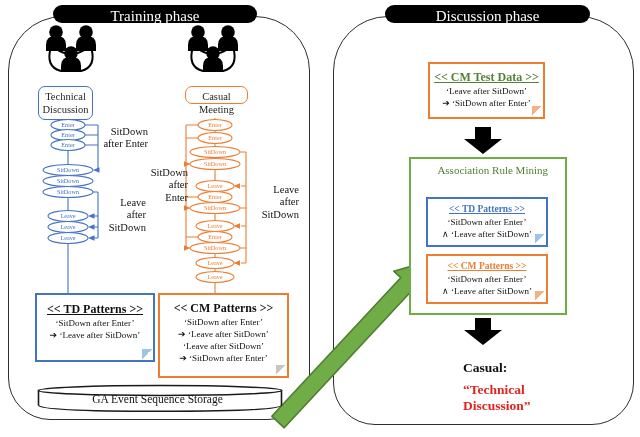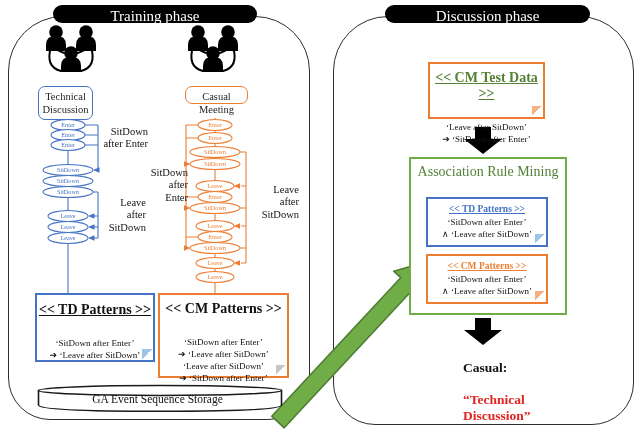--- a/index.html
+++ b/index.html
@@ -35,44 +35,44 @@
   .ann.a2{left:100px;top:197px;width:46px}
   .ann.a3{left:144px;top:167px;width:44px}
   .ann.a4{left:253px;top:184px;width:46px}
 
   .note{position:absolute;background:#fff;text-align:center;z-index:5}
   .note.bb{border:2px solid var(--blue)}
   .note.ob{border:2px solid var(--orange)}
   .note.td-train{left:35px;top:293px;width:120px;height:69px;padding-top:7px}
   .note.cm-train{left:158px;top:293px;width:131px;height:85px;padding-top:6px}
   .note.cm-test{left:428px;top:62px;width:117px;height:57px;padding-top:6px}
-  .note-title{font-weight:bold;font-size:14px;margin-bottom:19px;color:#111}
+  .note-title{font-weight:bold;font-size:12px;margin-bottom:0;color:#111}
   .u{text-decoration:underline}
   .tc-blue{color:var(--blue)}  .tc-orange{color:var(--orange)}  .tc-green{color:var(--green_dark)}
   .note-line{font-size:9px;line-height:1.35;white-space:nowrap}
   .fold{position:absolute;right:1px;bottom:1px;width:10px;height:10px}
   .fold.f-blue{background:linear-gradient(135deg,#9dc3e6 50%,#fff 50%)}
   .fold.f-gray{background:linear-gradient(135deg,#c6c6c6 50%,#fff 50%)}
   .fold.f-orange{background:linear-gradient(135deg,#f4b183 50%,#fff 50%)}
 
   .cylinder{position:absolute;left:37px;top:384px;width:241px;height:29px;z-index:5}
   .cylinder svg{position:absolute;left:0;top:0}
   .cyl-label{position:absolute;left:0;top:9px;width:100%;text-align:center;font-size:11.5px;color:#111}
 
   .arm-box{position:absolute;left:409px;top:157px;width:158px;height:158px;background:#fff;
            border:2.5px solid var(--green);z-index:5}
-  .arm-title{color:var(--green_dark);font-size:14px;line-height:1.2;text-align:center;padding:5px 5px 0}
+  .arm-title{color:var(--green_dark);font-size:11px;line-height:1.2;text-align:right;padding:5px 17px 0}
   .note.inner{width:122px;height:50px;left:15px;padding-top:5px}
   .note.inner .note-title{font-size:9.5px;margin-bottom:2px}
   .note.inner.td{top:38px}
   .note.inner.cm{top:95px}
 
   .answer{position:absolute;left:463px;top:360px;width:100px;z-index:5}
   .answer-label{font-weight:bold;font-size:13.5px;color:#111}
-  .answer-value{font-weight:bold;font-size:13.5px;color:var(--red);width:94px;line-height:1.2;margin-top:16px}
+  .answer-value{font-weight:bold;font-size:13.5px;color:var(--red);width:94px;line-height:1.2;margin-top:6px}
 </style>
 </head>
 <body>
 
 <div class="canvas">
 
   <svg width="0" height="0" style="position:absolute">
     <defs>
       <g id="person" fill="#000">
         <circle cx="0" cy="0" r="6.8"></circle>

